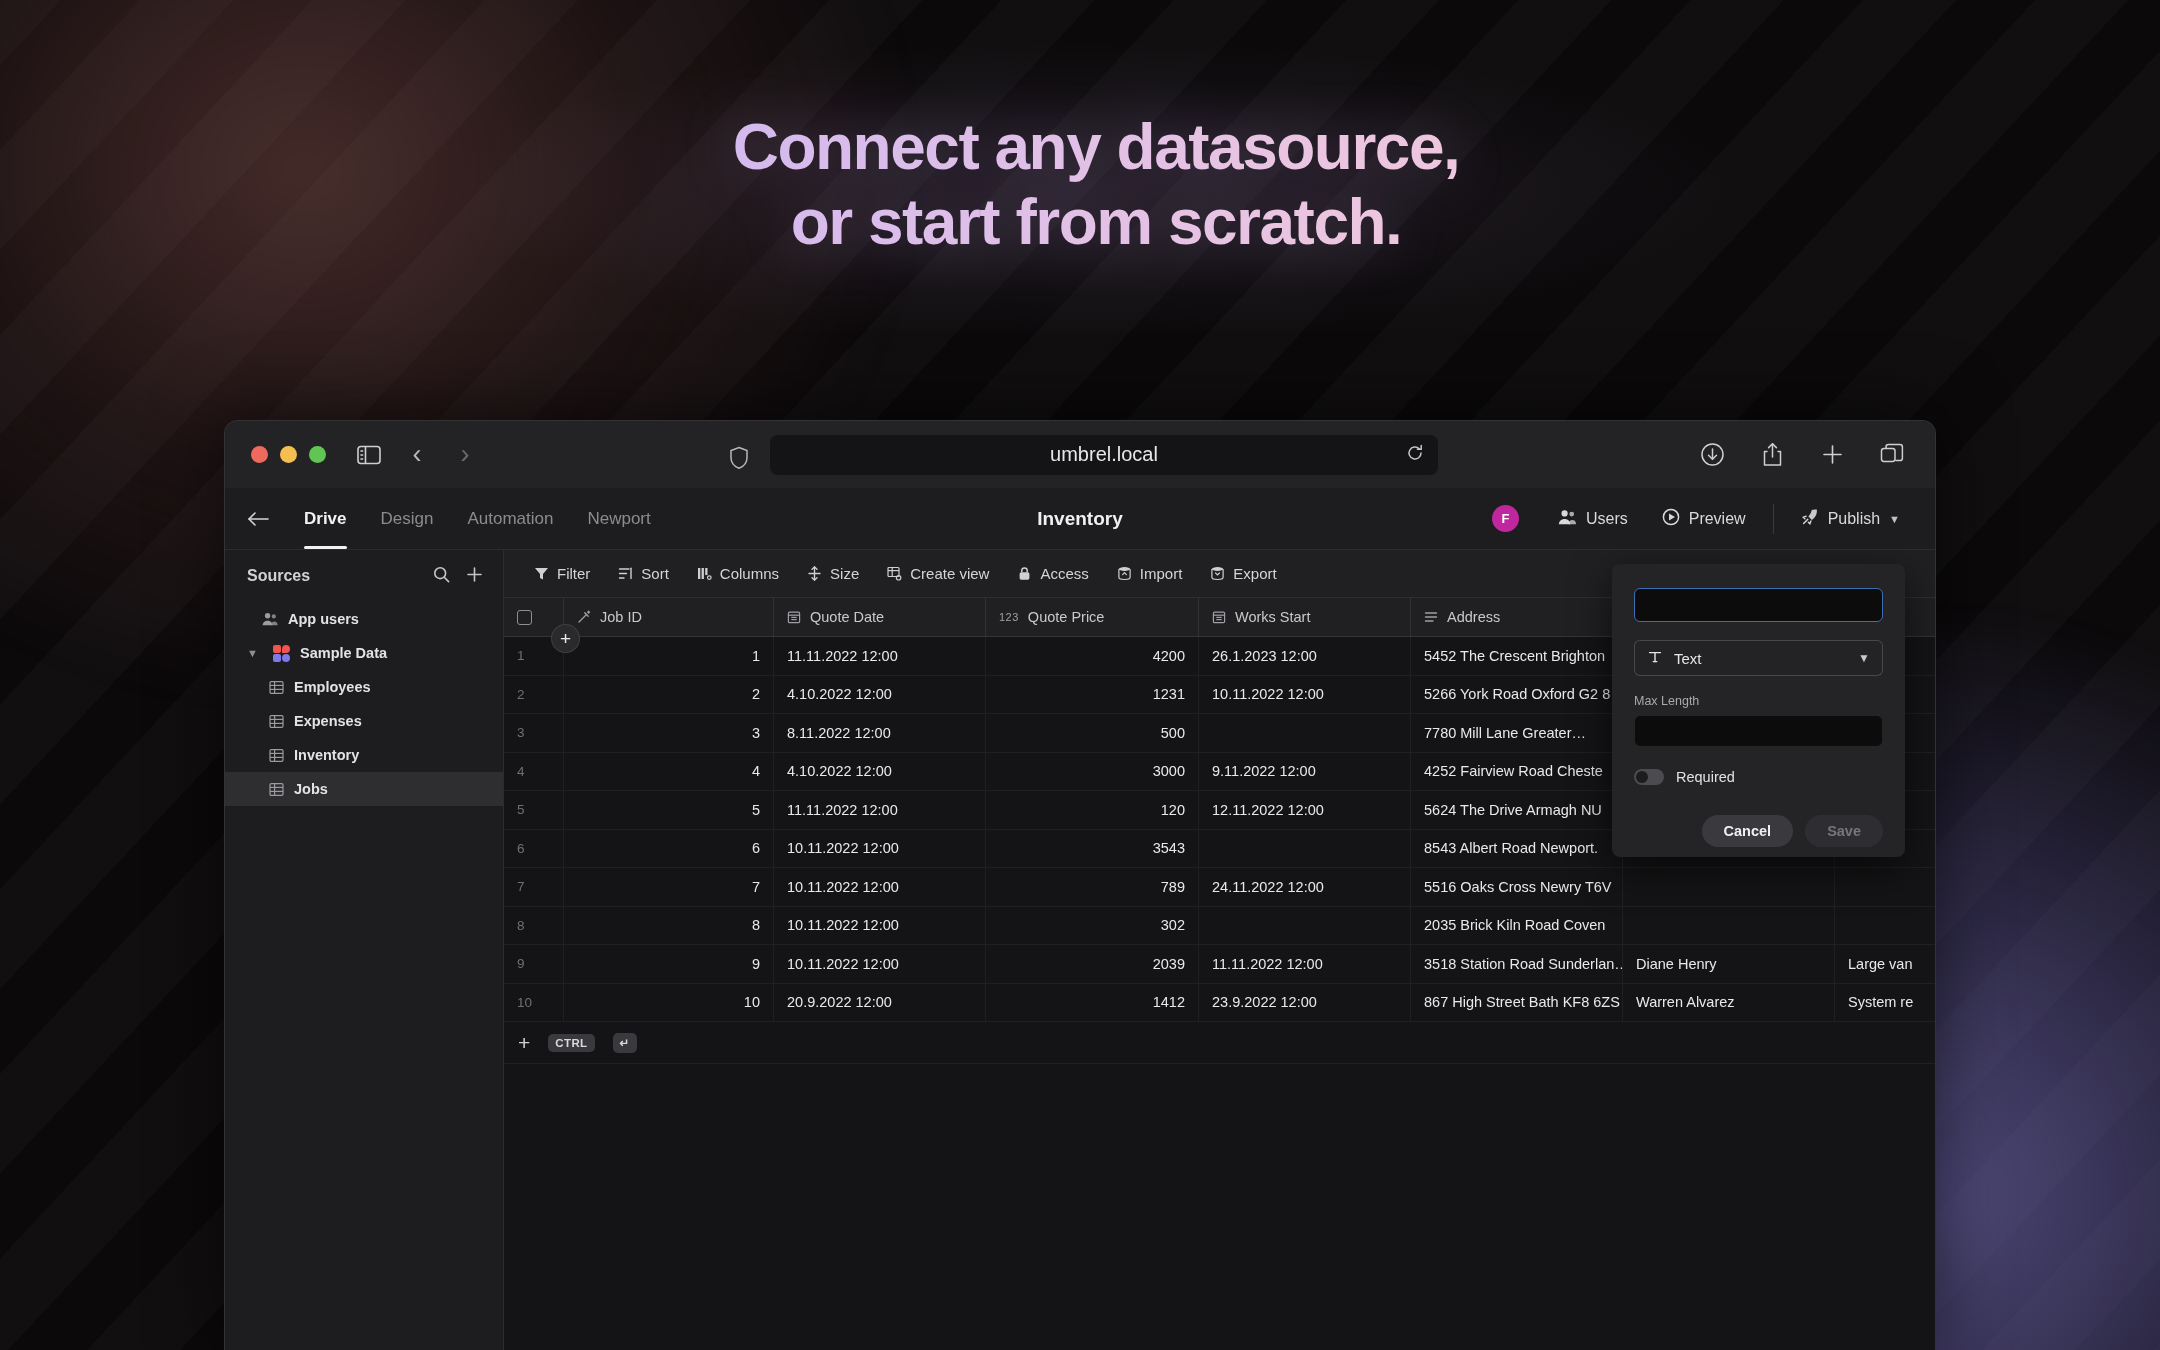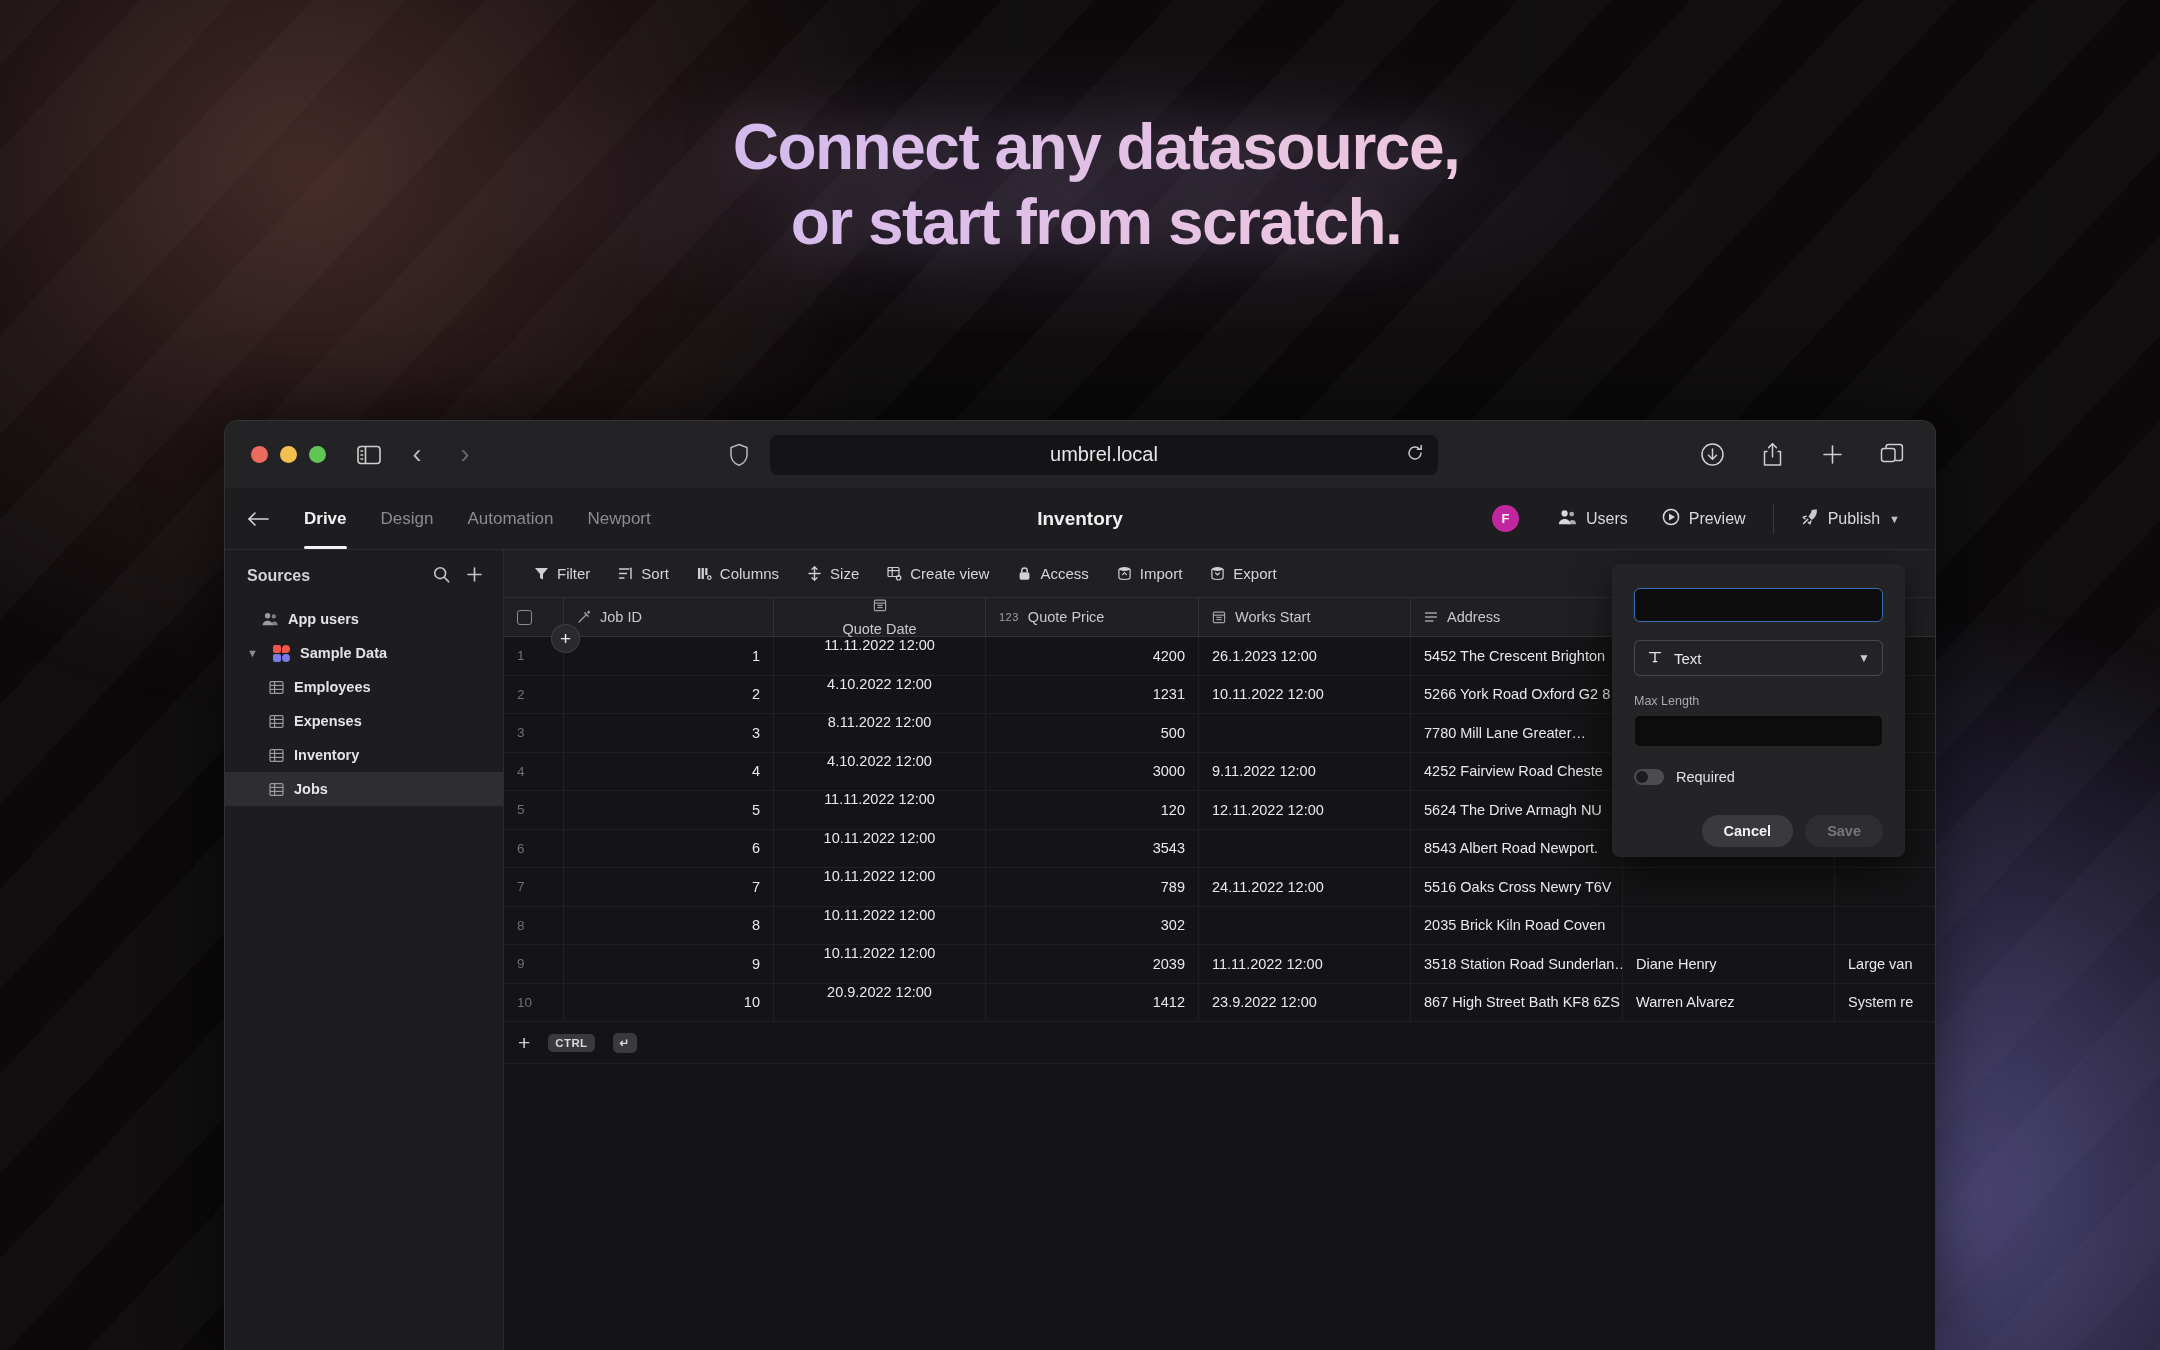--- a/index.html
+++ b/index.html
@@ -93,21 +93,21 @@
     display: flex; align-items: center; justify-content: center;
     color: #cfcfd2;
   }
   .bb-icon svg { display: block; }
   .nav-group { display: flex; gap: 14px; margin-left: 26px; align-items: center; }
   .chev { color: #b9b9bd; font-size: 27px; line-height: 1; font-weight: 300; }
   .chev.dim { color: #6a6a6e; }
 
   .url-wrap {
     position: absolute; left: 50%; transform: translateX(-50%);
-    display: flex; align-items: center; gap: 14px;
+    display: flex; align-items: flex-end; gap: 14px;
   }
   .shield { color: #b8b8bc; }
   .urlbar {
     width: 668px; height: 40px;
     background: #141416;
     border-radius: 8px;
     display: flex; align-items: center; justify-content: center;
     position: relative;
   }
   .urlbar .url-text { color: #e7e7ea; font-size: 20px; }
@@ -239,21 +239,21 @@
   .th {
     display: flex; align-items: center; gap: 9px;
     padding: 0 13px;
     color: #c9c9cd; font-size: 14.5px;
     border-right: 1px solid rgba(255,255,255,0.08);
     flex: 0 0 auto;
   }
   .th .ico { color: #9fa0a5; display: flex; align-items: center; font-size: 12px; }
   .c-sel  { width: 60px; justify-content: flex-start; }
   .c-jobid{ width: 210px; }
-  .c-qdate{ width: 212px; flex-direction: column; }
+  .c-qdate{ width: 212px; }
   .c-qprice{ width: 213px; }
   .c-wstart{ width: 212px; }
   .c-addr { width: 212px; }
   .c-cust { width: 212px; }
   .c-extra{ width: 140px; }
 
   .checkbox-sq {
     width: 15px; height: 15px; border: 1.6px solid #8d8d92; border-radius: 3px;
   }
 

